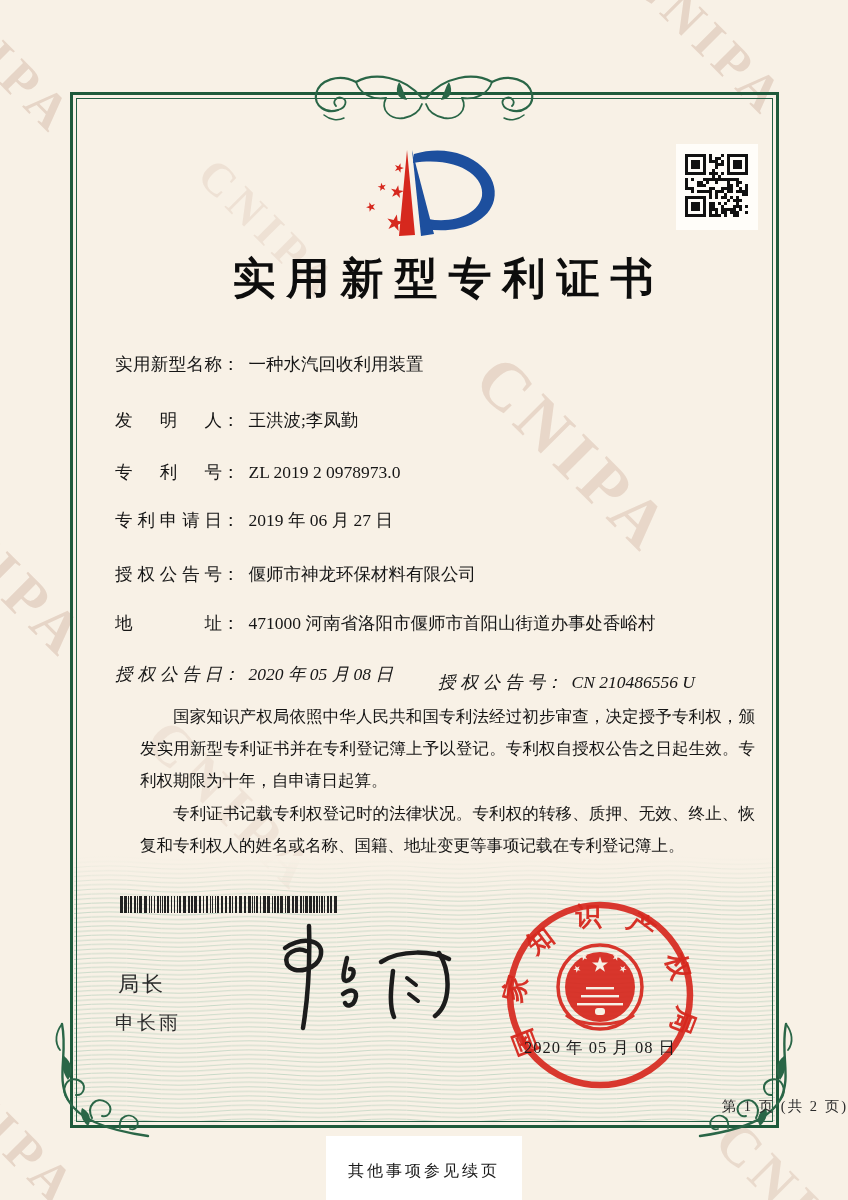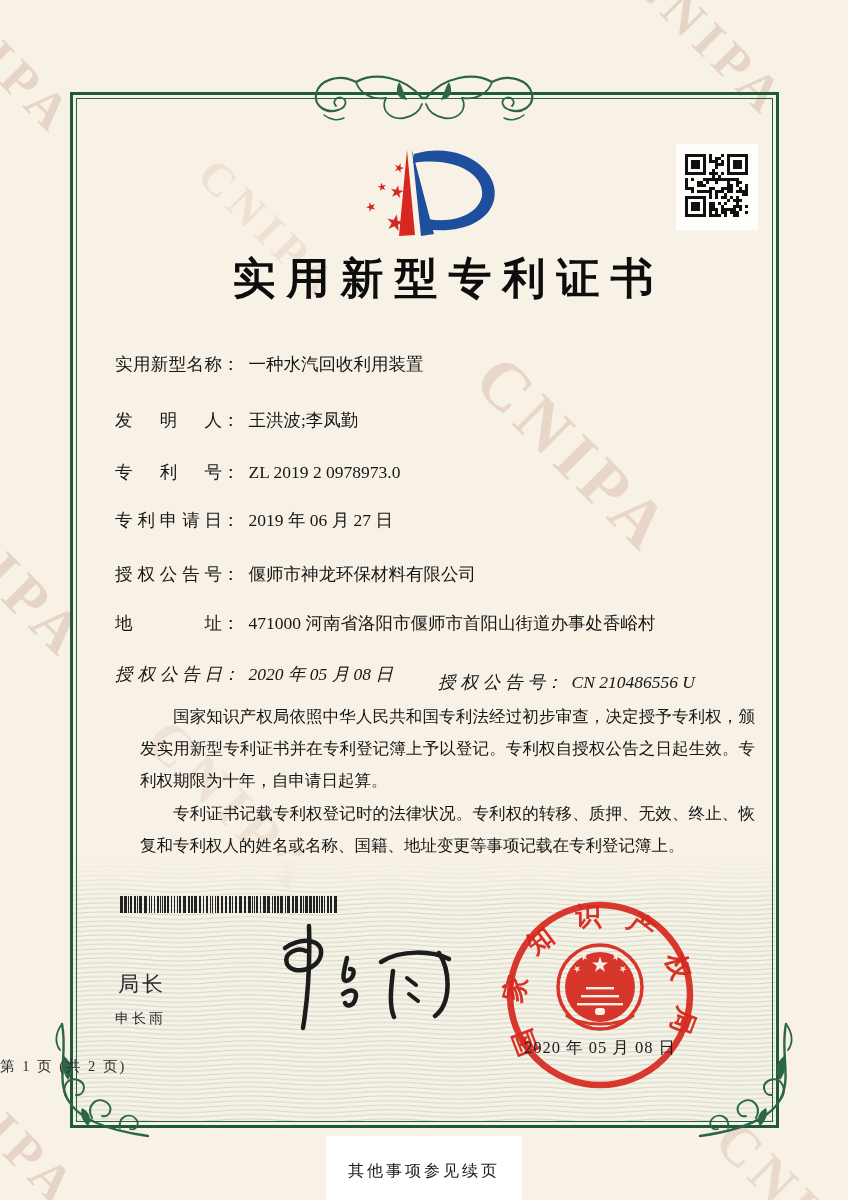--- a/index.html
+++ b/index.html
@@ -62,23 +62,23 @@
   .fcolon { margin-right:9px; }
   .r1{top:352px} .r2{top:408px} .r3{top:460px} .r4{top:508px}
   .r5{top:562px} .r6{top:611px} .r7{top:662px; width:660px;font-style:italic;}
   .grant2 { position:absolute; left:323px; top:8px; }
   .body-text {
     position:absolute; left:97px; top:701px; width:658px;
     font-size:16.5px; line-height:1.95; text-align:justify; color:#141414;
   }
   .body-text p { text-indent:2em;margin-left:43px; }
   .director-title { position:absolute; left:118px; top:970px;  font-size:21px; letter-spacing:3px; color:#2a2a2a;font-family:Liberation Mono, monospace; }
-  .director-name  { position:absolute; left:115px; top:1010px; font-size:14px; letter-spacing:3px; color:#2a2a2a; }
+  .director-name  { position:absolute; left:115px; top:1010px; font-size:19px; letter-spacing:3px; color:#2a2a2a; }
   .page-info {
-    position:absolute; left:0; top:1057px; width:848px; text-align:left;
+    position:absolute; left:0; top:1097px; width:848px; text-align:right;
     font-size:14.5px; letter-spacing:2px; color:#2c2c2c;
   }
   .footer-note {
     position:absolute; left:50%; top:1136px; transform:translateX(-50%);
     background:#ffffff; padding:25px 22px;
     font-size:16px; letter-spacing:3px; color:#1a1a1a; white-space:nowrap;
   }
 </style>
 </head>
 <body>

